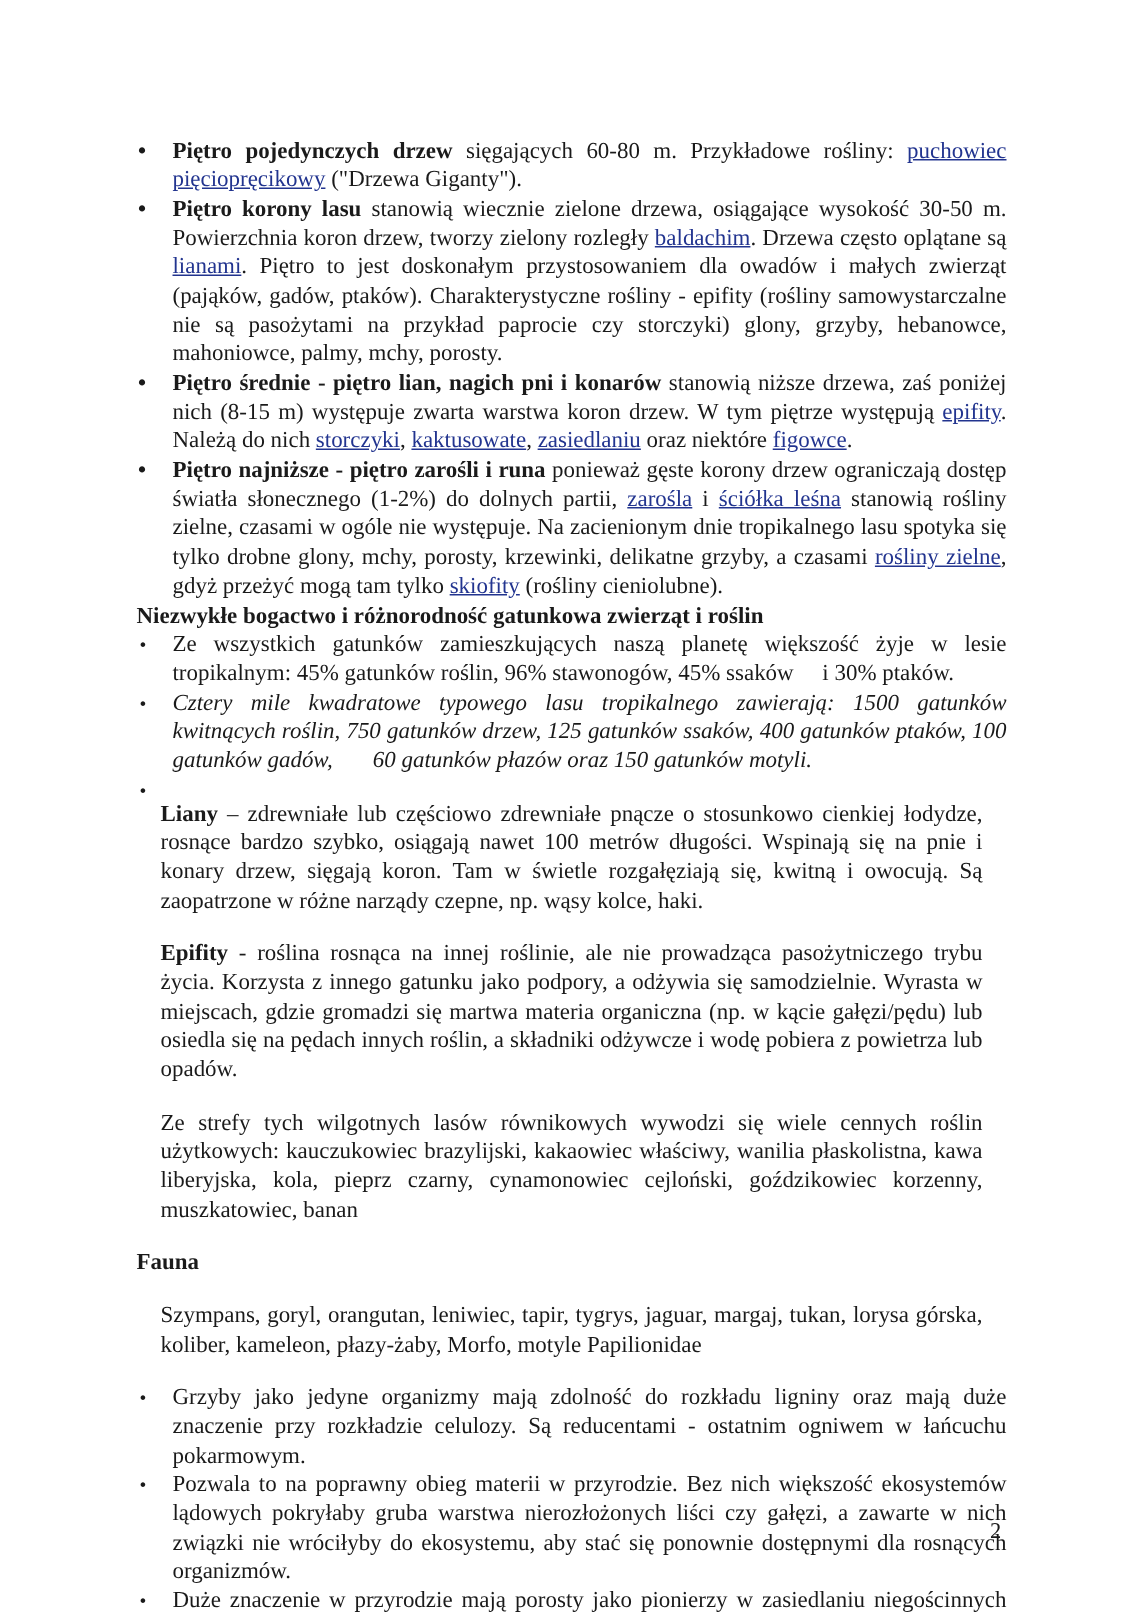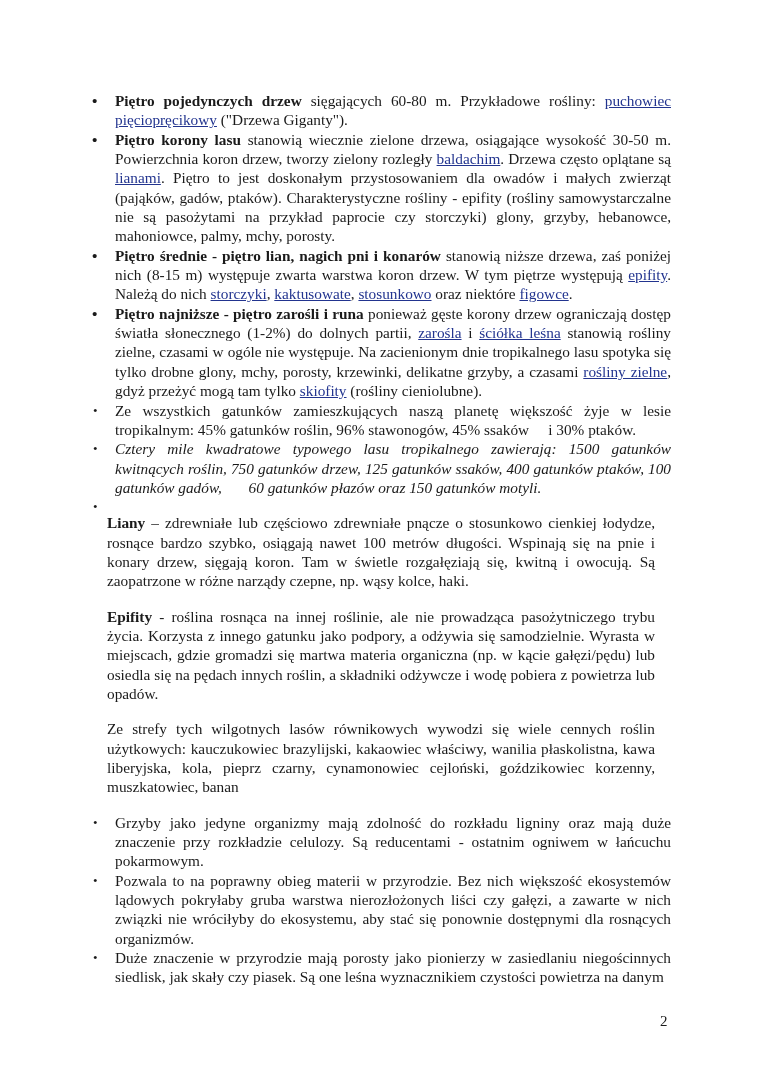--- a/index.html
+++ b/index.html
@@ -31,38 +31,41 @@
     <li>
       <span class="bullet">•</span>
       <b>Piętro pojedynczych drzew</b><span> sięgających 60-80 m. Przykładowe rośliny: </span><a>puchowiec pięciopręcikowy</a><span> ("Drzewa Giganty").</span>
     </li>
     <li>
       <span class="bullet">•</span>
       <b>Piętro korony lasu</b><span> stanowią wiecznie zielone drzewa, osiągające wysokość 30-50 m. Powierzchnia koron drzew, tworzy zielony rozległy </span><a>baldachim</a><span>. Drzewa często oplątane są </span><a>lianami</a><span>. Piętro to jest doskonałym przystosowaniem dla owadów i małych zwierząt (pająków, gadów, ptaków). Charakterystyczne rośliny - epifity (rośliny samowystarczalne nie są pasożytami na przykład paprocie czy storczyki) glony, grzyby, hebanowce, mahoniowce, palmy, mchy, porosty.</span>
     </li>
     <li>
       <span class="bullet">•</span>
-      <b>Piętro średnie - piętro lian, nagich pni i konarów</b><span> stanowią niższe drzewa, zaś poniżej nich (8-15 m) występuje zwarta warstwa koron drzew. W tym piętrze występują </span><a>epifity</a><span>. Należą do nich </span><a>storczyki</a><span>, </span><a>kaktusowate</a><span>, </span><a>stosunkowo</a><span> oraz niektóre </span><a>figowce</a><span>.</span>
+      <b>Piętro średnie - piętro lian, nagich pni i konarów</b><span> stanowią niższe drzewa, zaś poniżej nich (8-15 m) występuje zwarta warstwa koron drzew. W tym piętrze występują </span><a>epifity</a><span>. Należą do nich </span><a>storczyki</a><span>, </span><a>kaktusowate</a><span>, </span><a>zasiedlaniu</a><span> oraz niektóre </span><a>figowce</a><span>.</span>
     </li>
     <li>
       <span class="bullet">•</span>
       <b>Piętro najniższe - piętro zarośli i runa</b><span> ponieważ gęste korony drzew ograniczają dostęp światła słonecznego (1-2%) do dolnych partii, </span><a>zarośla</a><span> i </span><a>ściółka leśna</a><span> stanowią rośliny zielne, czasami w ogóle nie występuje. Na zacienionym dnie tropikalnego lasu spotyka się tylko drobne glony, mchy, porosty, krzewinki, delikatne grzyby, a czasami </span><a>rośliny zielne</a><span>, gdyż przeżyć mogą tam tylko </span><a>skiofity</a><span> (rośliny cieniolubne).</span>
     </li>
   </ul>
 
+  <h3>Niezwykłe bogactwo i różnorodność gatunkowa zwierząt i roślin</h3>
   <ul>
     <li class="small"><span class="bullet">•</span><span style="white-space: pre-wrap;">Ze wszystkich gatunków zamieszkujących naszą planetę większość żyje w lesie tropikalnym: 45% gatunków roślin, 96% stawonogów, 45% ssaków     i 30% ptaków.</span></li>
     <li class="small"><span class="bullet">•</span><span style="white-space: pre-wrap; font-style: italic;">Cztery mile kwadratowe typowego lasu tropikalnego zawierają: 1500 gatunków kwitnących roślin, 750 gatunków drzew, 125 gatunków ssaków, 400 gatunków ptaków, 100 gatunków gadów,       60 gatunków płazów oraz 150 gatunków motyli.</span></li>
     <li class="small"><span class="bullet">•</span></li>
   </ul>
 
   <p><b>Liany</b><span> – zdrewniałe lub częściowo zdrewniałe pnącze o stosunkowo cienkiej łodydze, rosnące bardzo szybko, osiągają nawet 100 metrów długości. Wspinają się na pnie i konary drzew, sięgają koron. Tam w świetle rozgałęziają się, kwitną i owocują. Są zaopatrzone w różne narządy czepne, np. wąsy kolce, haki.</span></p>
   <p><b>Epifity</b><span> - roślina rosnąca na innej roślinie, ale nie prowadząca pasożytniczego trybu życia. Korzysta z innego gatunku jako podpory, a odżywia się samodzielnie. Wyrasta w miejscach, gdzie gromadzi się martwa materia organiczna (np. w kącie gałęzi/pędu) lub osiedla się na pędach innych roślin, a składniki odżywcze i wodę pobiera z powietrza lub opadów.</span></p>
   <p>Ze strefy tych wilgotnych lasów równikowych wywodzi się wiele cennych roślin użytkowych: kauczukowiec brazylijski, kakaowiec właściwy, wanilia płaskolistna, kawa liberyjska, kola, pieprz czarny, cynamonowiec cejloński, goździkowiec korzenny, muszkatowiec, banan</p>
 
+  <h3>Fauna</h3>
+  <p>Szympans, goryl, orangutan, leniwiec, tapir, tygrys, jaguar, margaj, tukan, lorysa górska, koliber, kameleon, płazy-żaby, Morfo, motyle Papilionidae</p>
 
   <ul>
     <li class="small"><span class="bullet">•</span><span>Grzyby jako jedyne organizmy mają zdolność do rozkładu ligniny oraz mają duże znaczenie przy rozkładzie celulozy. Są reducentami - ostatnim ogniwem w łańcuchu pokarmowym.</span></li>
     <li class="small"><span class="bullet">•</span><span>Pozwala to na poprawny obieg materii w przyrodzie. Bez nich większość ekosystemów lądowych pokryłaby gruba warstwa nierozłożonych liści czy gałęzi, a zawarte  w nich związki nie wróciłyby do ekosystemu, aby stać się ponownie dostępnymi dla rosnących organizmów.</span></li>
     <li class="small"><span class="bullet">•</span><span>Duże znaczenie w przyrodzie mają porosty jako pionierzy w zasiedlaniu niegościnnych siedlisk, jak skały czy piasek. Są one leśna wyznacznikiem czystości powietrza na danym</span></li>
   </ul>
 </div>
 
 <div class="pagenum">2</div>
 

